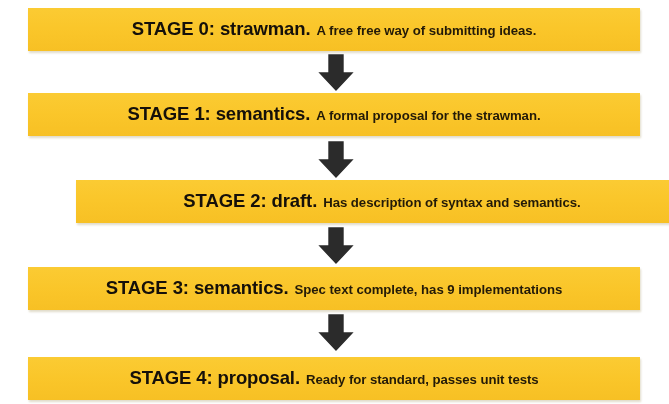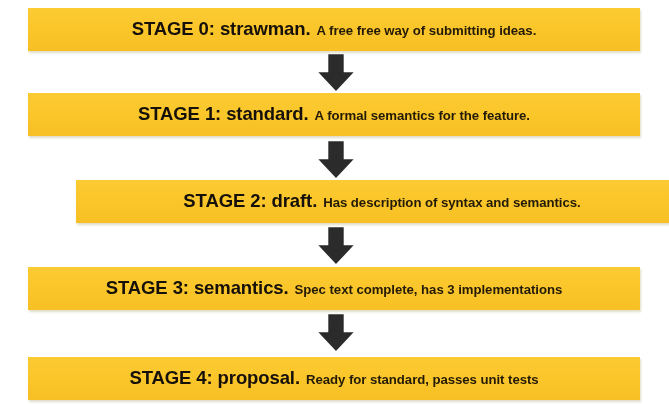--- a/index.html
+++ b/index.html
@@ -106,22 +106,22 @@
 
   <div class="arrow-wrap" style="top:53px;">
     <svg width="38" height="40" viewBox="0 0 38 40">
       <polygon points="12,2 26,2 26,20 35,20 19,37 3,20 12,20" fill="#2b2b2b" stroke="#2b2b2b" stroke-width="1.4" stroke-linejoin="miter"></polygon>
     </svg>
   </div>
 
   <div class="stage-row" style="top:93px;">
     <div class="stage-bar">
       <div class="stage-text">
-        <span class="stage-label">STAGE 1: standard.</span>
-        <span class="stage-desc">A formal semantics for the feature.</span>
+        <span class="stage-label">STAGE 1: semantics.</span>
+        <span class="stage-desc">A formal proposal for the strawman.</span>
       </div>
     </div>
   </div>
 
   <div class="arrow-wrap" style="top:140px;">
     <svg width="38" height="40" viewBox="0 0 38 40">
       <polygon points="12,2 26,2 26,20 35,20 19,37 3,20 12,20" fill="#2b2b2b" stroke="#2b2b2b" stroke-width="1.4" stroke-linejoin="miter"></polygon>
     </svg>
   </div>
 
@@ -137,21 +137,21 @@
   <div class="arrow-wrap" style="top:226px;">
     <svg width="38" height="40" viewBox="0 0 38 40">
       <polygon points="12,2 26,2 26,20 35,20 19,37 3,20 12,20" fill="#2b2b2b" stroke="#2b2b2b" stroke-width="1.4" stroke-linejoin="miter"></polygon>
     </svg>
   </div>
 
   <div class="stage-row" style="top:267px;">
     <div class="stage-bar">
       <div class="stage-text">
         <span class="stage-label">STAGE 3: semantics.</span>
-        <span class="stage-desc">Spec text complete, has 3 implementations</span>
+        <span class="stage-desc">Spec text complete, has 9 implementations</span>
       </div>
     </div>
   </div>
 
   <div class="arrow-wrap" style="top:313px;">
     <svg width="38" height="40" viewBox="0 0 38 40">
       <polygon points="12,2 26,2 26,20 35,20 19,37 3,20 12,20" fill="#2b2b2b" stroke="#2b2b2b" stroke-width="1.4" stroke-linejoin="miter"></polygon>
     </svg>
   </div>
 

